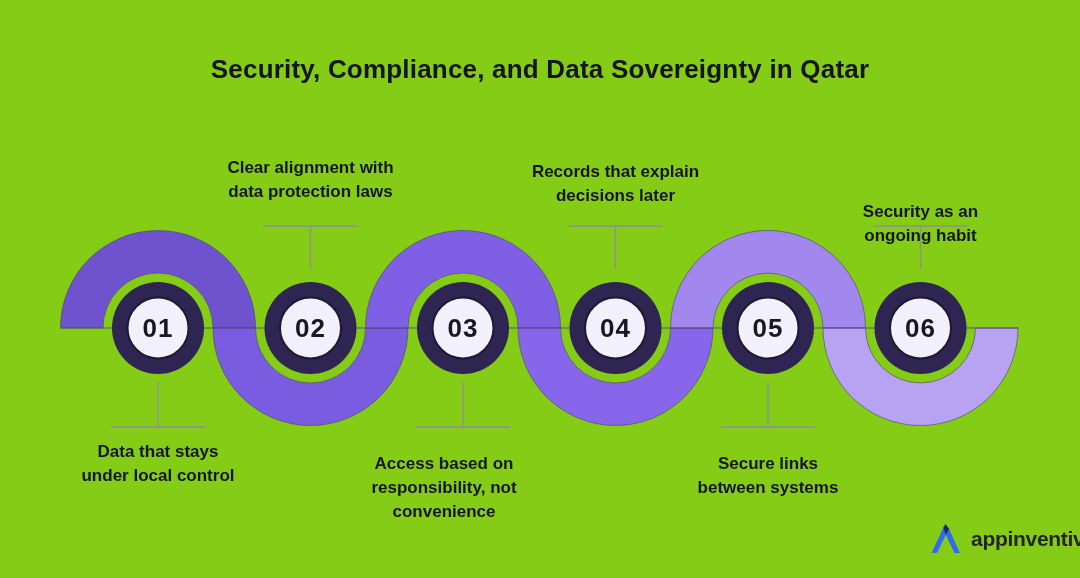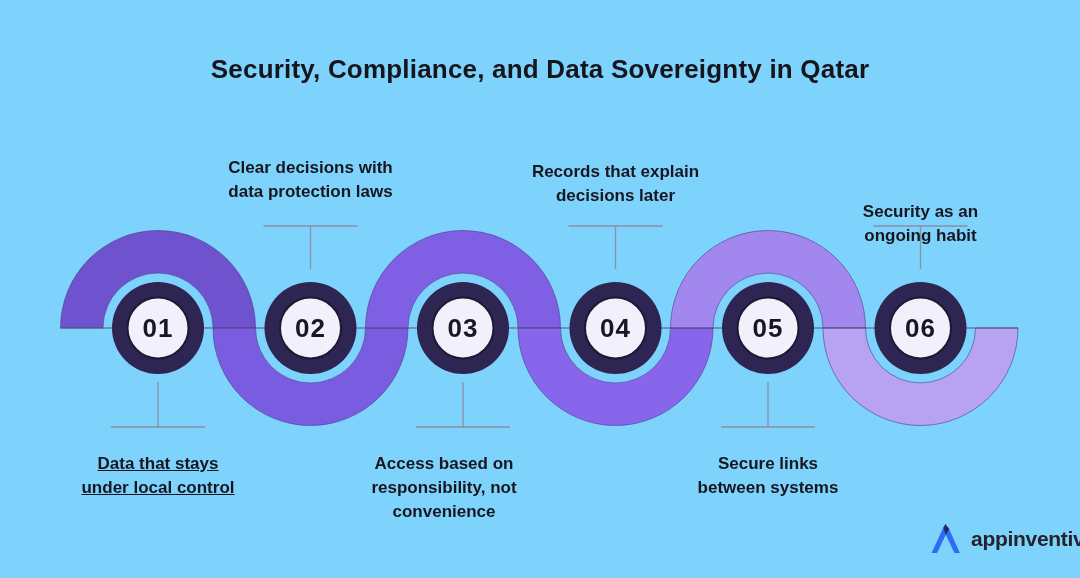--- a/index.html
+++ b/index.html
@@ -1,19 +1,19 @@
 <!DOCTYPE html>
 <html><head>
 <meta charset="utf-8">
 <style>
   html,body { margin:0; padding:0; }
   .stage {
     position:relative;
     width:1080px; height:578px;
-    background:#7dd3fc;
+    background:#84cc16;
     overflow:hidden;
     font-family:"Liberation Sans", sans-serif;
   }
   .title {
     position:absolute; top:54px; left:0; width:100%;
     margin:0; text-align:center;
     font-size:26px; font-weight:bold; letter-spacing:0.2px;
     color:#16151b;
   }
   .diagram-svg { position:absolute; top:0; left:0; }
@@ -109,27 +109,27 @@
         <text class="num" x="768" y="337" text-anchor="middle" fill="#191724">05</text>
       </g>
       <g>
         <circle cx="920.5" cy="328" r="46" fill="#2e2553"></circle>
         <circle cx="920.5" cy="328" r="30.5" stroke="#1d1935" stroke-width="2" fill="#f2f0fb"></circle>
         <text class="num" x="920.5" y="337" text-anchor="middle" fill="#191724">06</text>
       </g>
     </g>
   </svg>
 
-  <div class="step-label" style="left:48px; top:452px; width:220px;text-decoration:underline;">
+  <div class="step-label" style="left:48px; top:440px; width:220px;">
     <div>Data that stays</div>
     <div>under local control</div>
   </div>
 
   <div class="step-label" style="left:200px; top:156px; width:221px;">
-    <div>Clear decisions with</div>
+    <div>Clear alignment with</div>
     <div>data protection laws</div>
   </div>
 
   <div class="step-label" style="left:334px; top:452px; width:220px;">
     <div>Access based on</div>
     <div>responsibility, not</div>
     <div>convenience</div>
   </div>
 
   <div class="step-label" style="left:505px; top:160px; width:221px;">

